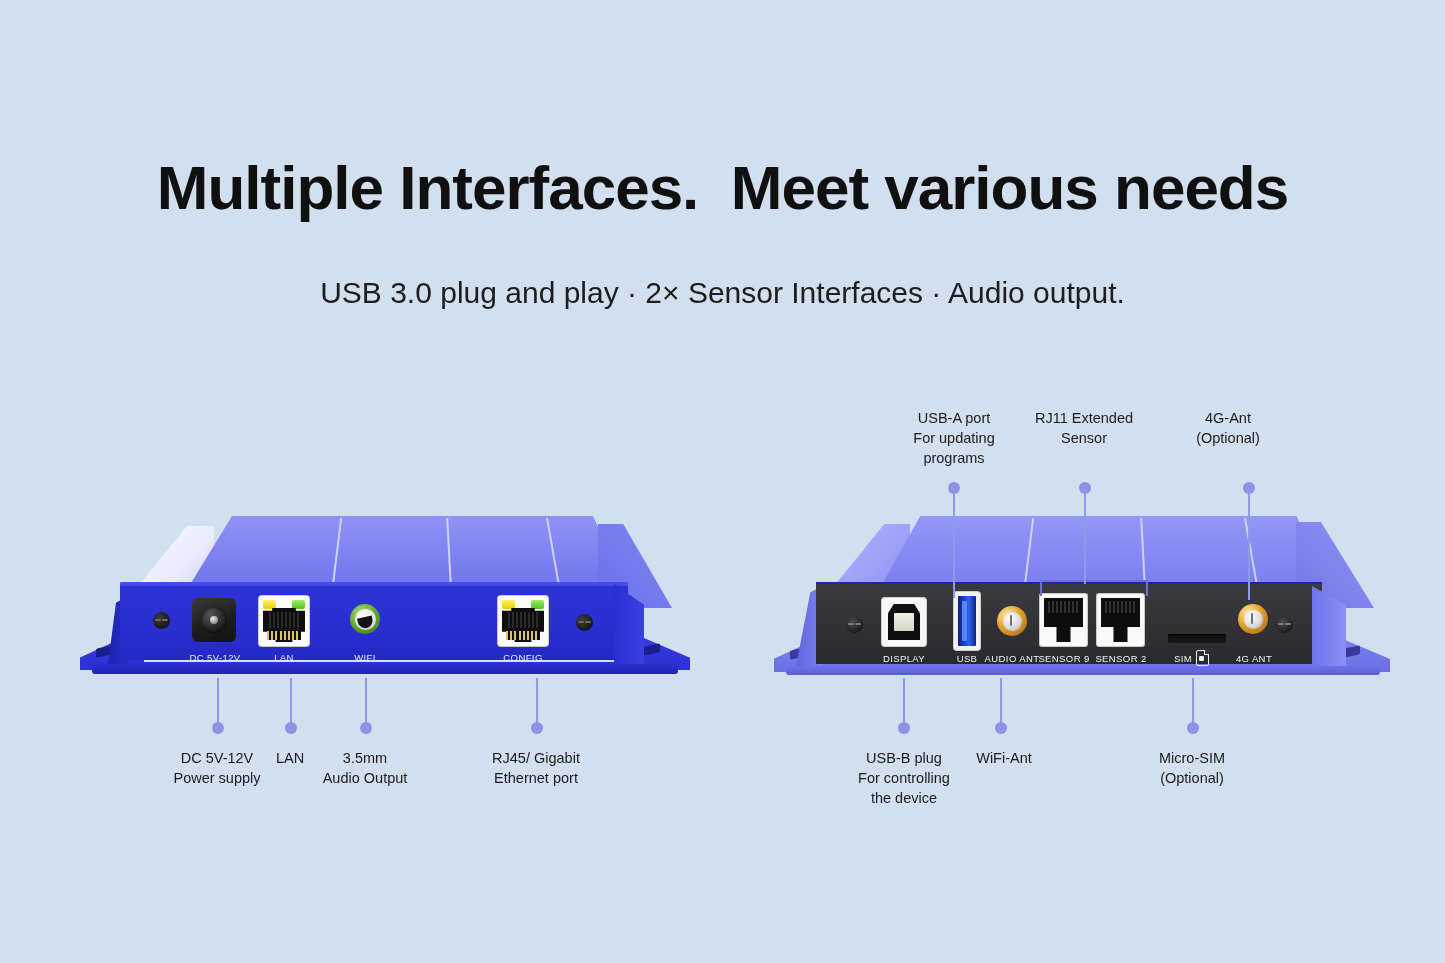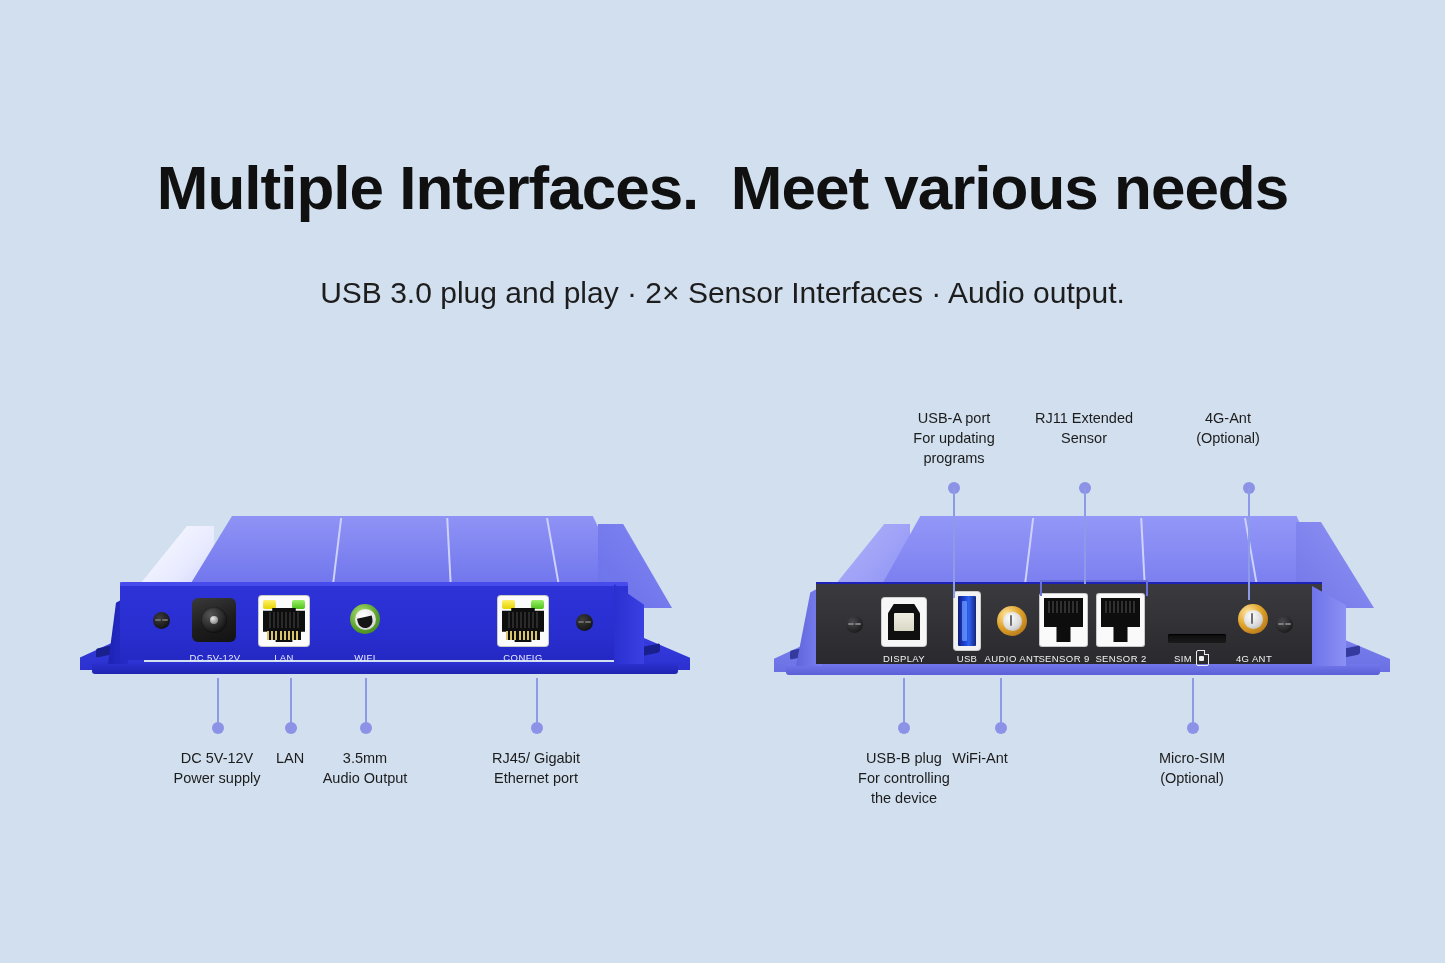--- a/index.html
+++ b/index.html
@@ -535,20 +535,20 @@
   <div class="callout-line" style="left:1248px; top:488px; height:112px;"></div>
 
   <div class="callout-line" style="left:903px; top:678px; height:48px;"></div>
   <div class="callout-dot" style="left:898px; top:722px;"></div>
   <div class="callout-label" style="left:838px; top:748px; width:132px;">USB-B plug
 For controlling
 the device</div>
 
   <div class="callout-line" style="left:1000px; top:678px; height:48px;"></div>
   <div class="callout-dot" style="left:995px; top:722px;"></div>
-  <div class="callout-label" style="left:932px; top:748px; width:96px;">WiFi-Ant</div>
+  <div class="callout-label" style="left:956px; top:748px; width:96px;">WiFi-Ant</div>
 
   <div class="callout-line" style="left:1192px; top:678px; height:48px;"></div>
   <div class="callout-dot" style="left:1187px; top:722px;"></div>
   <div class="callout-label" style="left:1130px; top:748px; width:124px;">Micro-SIM
 (Optional)</div>
 
 </div>
 
 </body></html>

